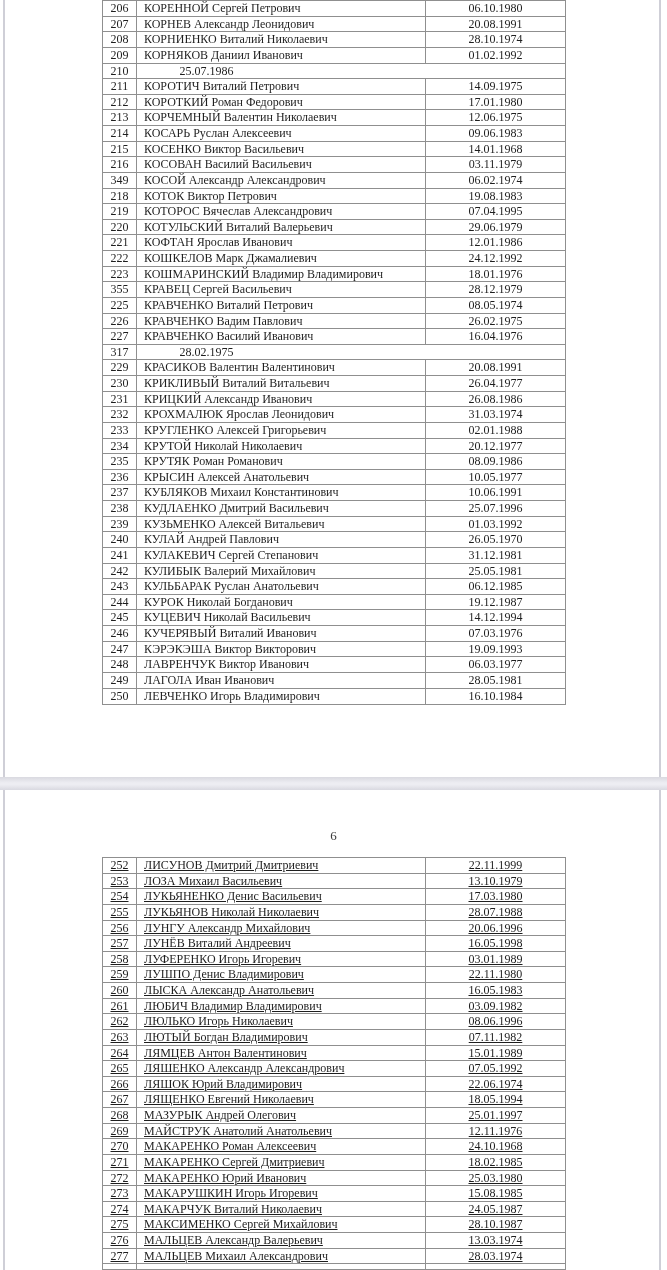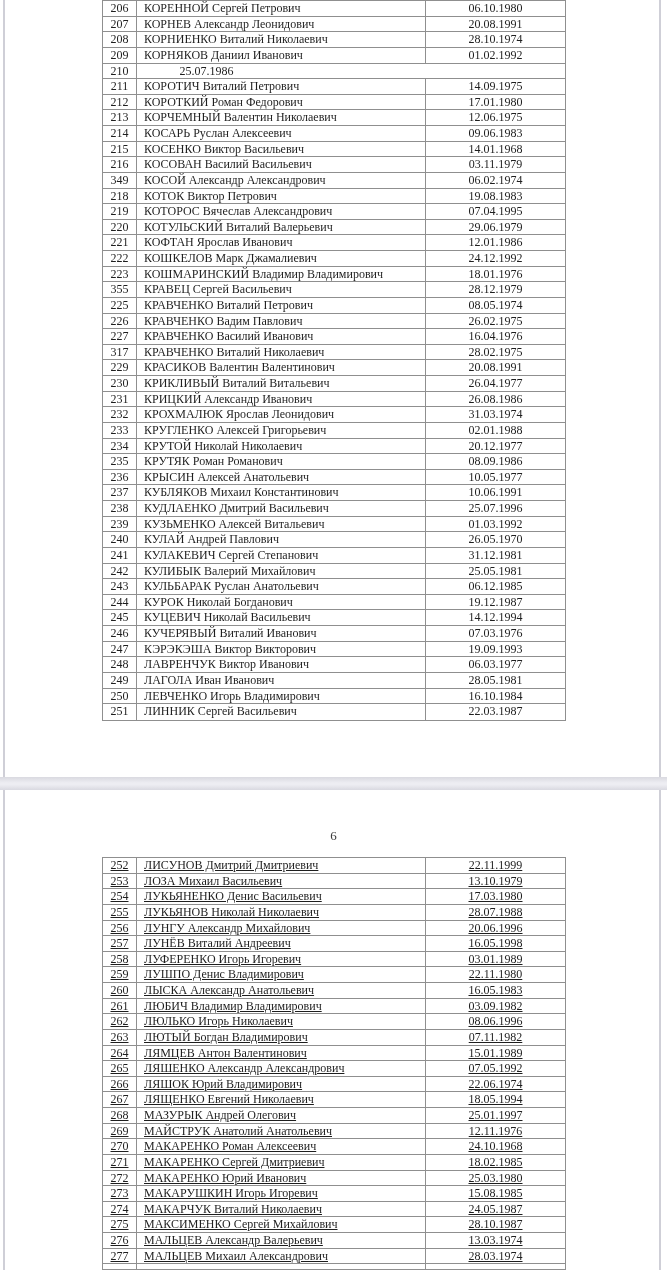--- a/index.html
+++ b/index.html
@@ -202,21 +202,20 @@
         <div class="cell cell-name">КРАВЧЕНКО Вадим Павлович</div>
         <div class="cell cell-date">26.02.1975</div>
       </div>
       <div class="row">
         <div class="cell cell-num">227</div>
         <div class="cell cell-name">КРАВЧЕНКО Василий Иванович</div>
         <div class="cell cell-date">16.04.1976</div>
       </div>
       <div class="row">
         <div class="cell cell-num">317</div>
-        <div class="cell cell-name">КРАВЧЕНКО Виталий Николаевич</div>
         <div class="cell cell-date">28.02.1975</div>
       </div>
       <div class="row">
         <div class="cell cell-num">229</div>
         <div class="cell cell-name">КРАСИКОВ Валентин Валентинович</div>
         <div class="cell cell-date">20.08.1991</div>
       </div>
       <div class="row">
         <div class="cell cell-num">230</div>
         <div class="cell cell-name">КРИКЛИВЫЙ Виталий Витальевич</div>
@@ -314,25 +313,20 @@
       </div>
       <div class="row">
         <div class="cell cell-num">249</div>
         <div class="cell cell-name">ЛАГОЛА Иван Иванович</div>
         <div class="cell cell-date">28.05.1981</div>
       </div>
       <div class="row">
         <div class="cell cell-num">250</div>
         <div class="cell cell-name">ЛЕВЧЕНКО Игорь Владимирович</div>
         <div class="cell cell-date">16.10.1984</div>
-      </div>
-      <div class="row">
-        <div class="cell cell-num">251</div>
-        <div class="cell cell-name">ЛИННИК Сергей Васильевич</div>
-        <div class="cell cell-date">22.03.1987</div>
       </div>
     </div>
 
   <div id="page-gap"></div>
 
   <div class="page-number">6</div>
 
   <div id="table-page2" class="doc-table">
       <div class="row">
         <div class="cell cell-num">252</div>

